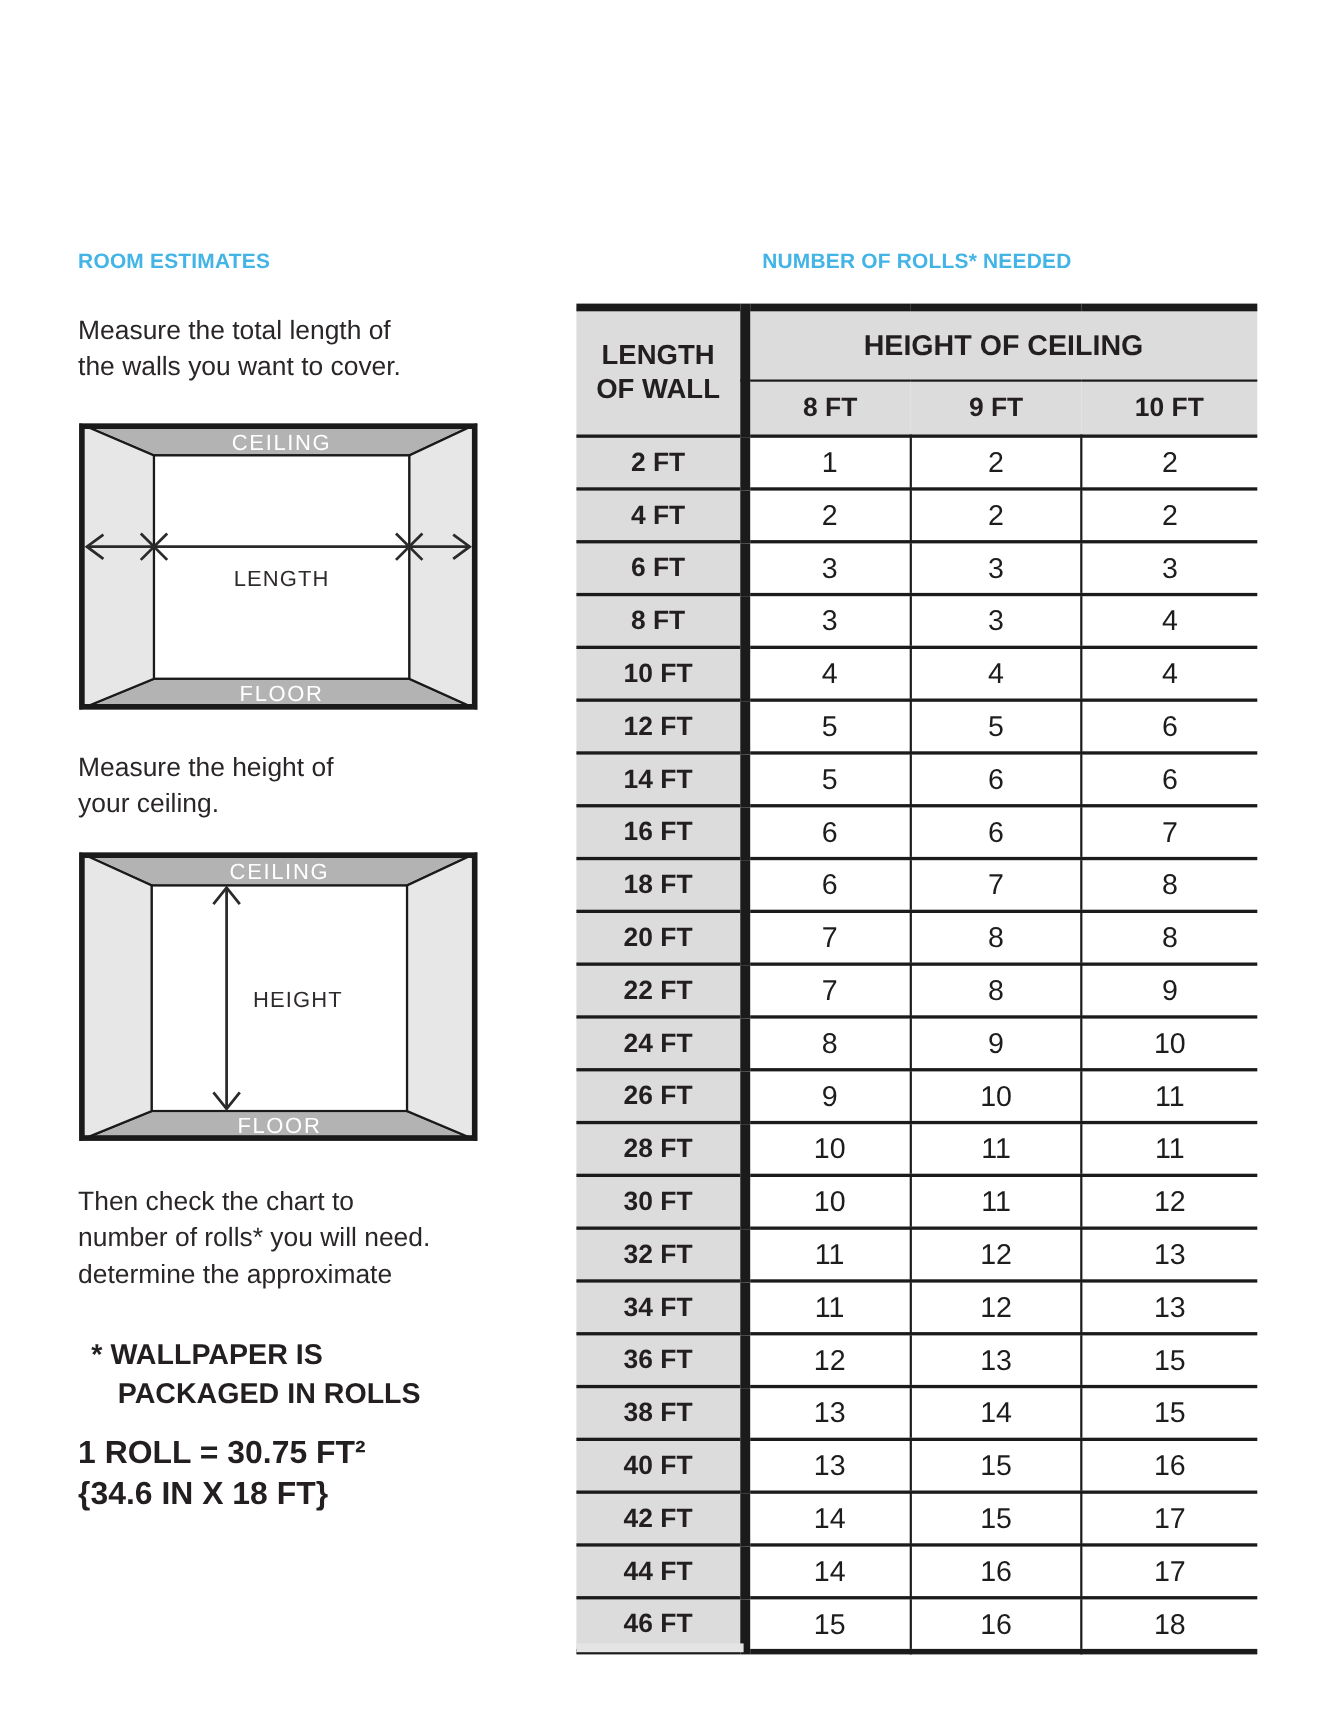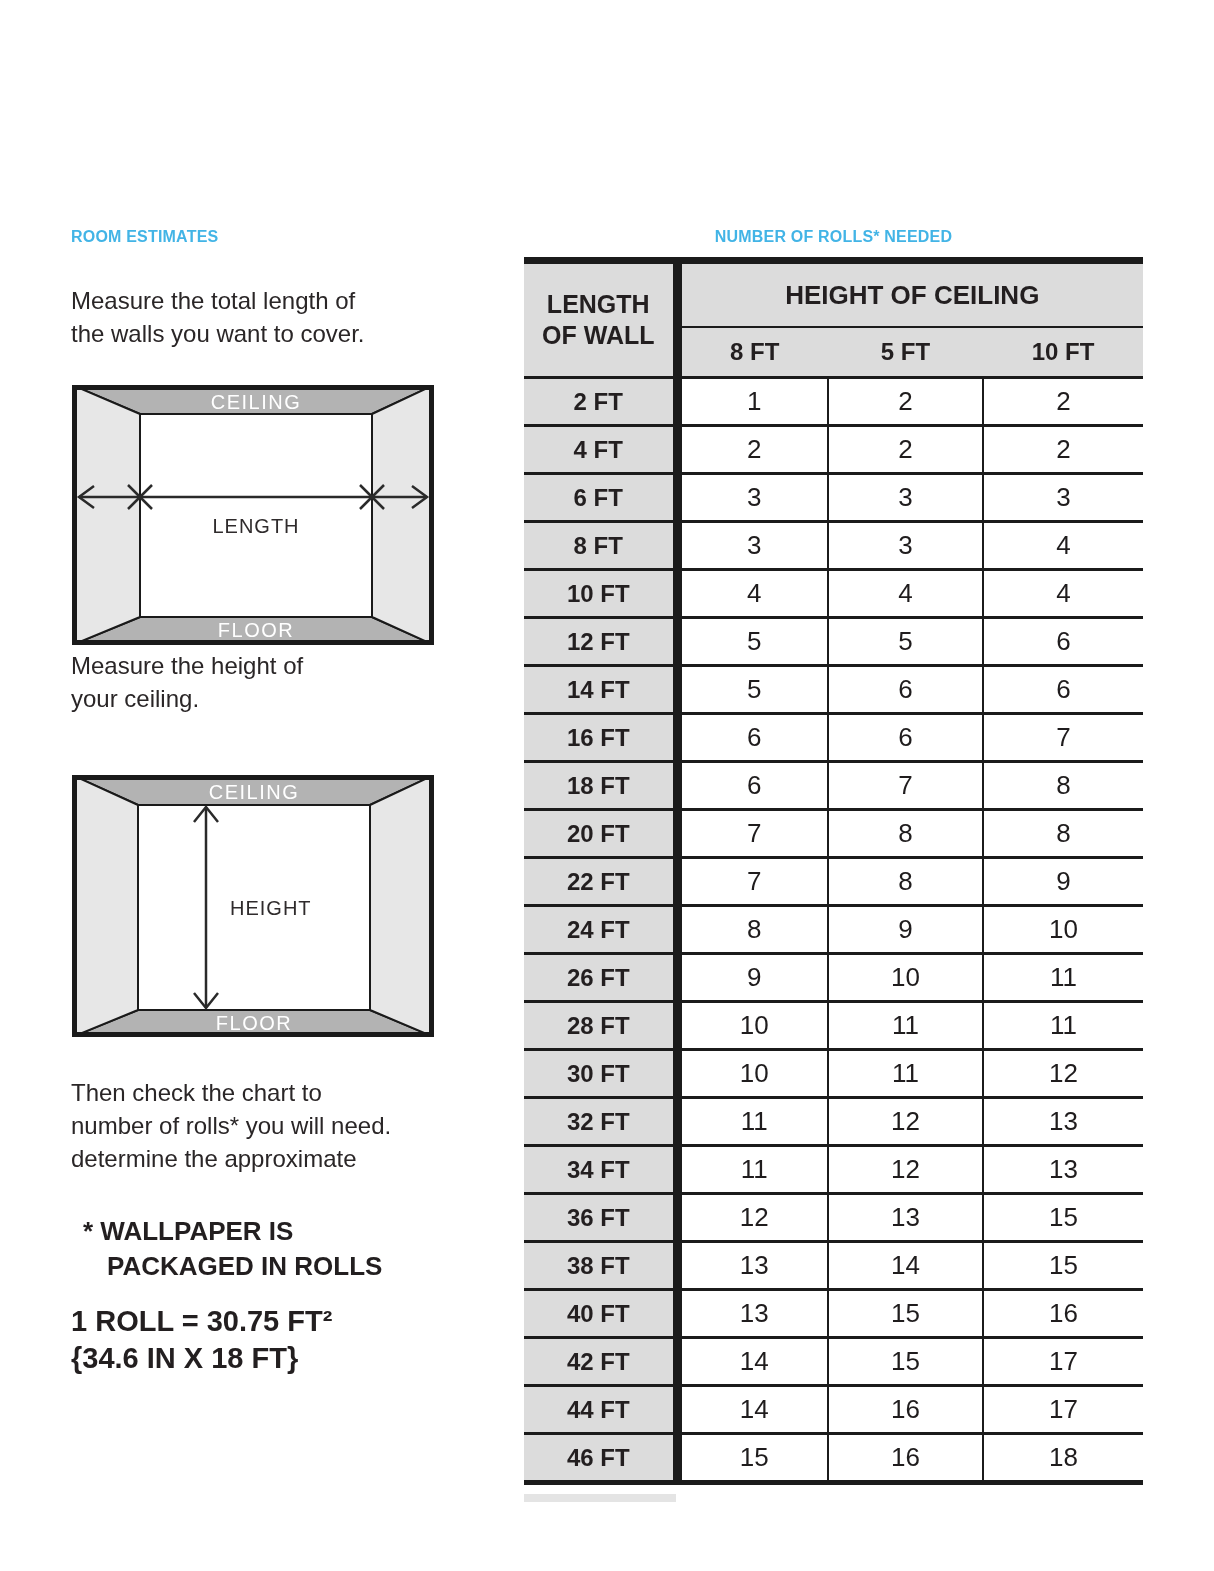--- a/index.html
+++ b/index.html
@@ -6,31 +6,31 @@
   .page{
     position:relative;width:1214px;height:1571px;background:#ffffff;
     font-family:"Liberation Sans","DejaVu Sans",sans-serif;color:#231f20;overflow:hidden;
   }
   .abs{position:absolute;}
   .page-title{
     left:70px;top:58px;font-size:46px;font-weight:bold;letter-spacing:-1px;
     color:#42b4e6;margin:0;white-space:nowrap;
   }
   .section-heading{
-    font-size:16px;font-weight:bold;color:#42b4e6;letter-spacing:0.2px;white-space:nowrap;
+    font-size:19px;font-weight:bold;color:#42b4e6;letter-spacing:0.2px;white-space:nowrap;
   }
   .copy{font-size:24px;line-height:33px;color:#2a2627;}
   .copy div{white-space:nowrap;}
   .footnote{font-size:26px;line-height:35px;font-weight:bold;}
   .footnote .indent{padding-left:24px;}
   .roll-info{font-size:29px;line-height:37px;font-weight:bold;}
   .roll-info div{white-space:nowrap;}
 
   
-  .table-wrap{left:524px;top:257px;}
+  .table-wrap{left:524px;top:276px;}
   table.rolls{
     border-collapse:collapse;table-layout:fixed;width:619px;
     border-top:7px solid #1b1b1b;border-bottom:5px solid #1b1b1b;
   }
   table.rolls th,table.rolls td{padding:0;text-align:center;vertical-align:middle;}
   thead th{background:#dcdcdc;}
   th.wall-head{
     border-right:9px solid #1b1b1b;background:#dcdcdc;
     font-size:25px;font-weight:bold;line-height:31px;
   }
@@ -78,21 +78,21 @@
       <line x1="56" y1="100" x2="80" y2="124"></line>
       <line x1="56" y1="124" x2="80" y2="100"></line>
       <line x1="288" y1="100" x2="312" y2="124"></line>
       <line x1="288" y1="124" x2="312" y2="100"></line>
     </g>
     <text class="diag-label" x="184" y="24" text-anchor="middle">CEILING</text>
     <text class="diag-label" x="184" y="252" text-anchor="middle">FLOOR</text>
     <text class="diag-measure" x="184" y="148" text-anchor="middle">LENGTH</text>
   </svg>
 
-  <div class="abs copy" style="left:71px;top:649px;">
+  <div class="abs copy" style="left:71px;top:681px;">
     <div>Measure the height of</div>
     <div>your ceiling.</div>
   </div>
 
   <svg class="abs diagram" style="left:72px;top:775px;" width="362" height="262" viewBox="0 0 362 262">
     <polygon points="0,0 362,0 298,30 66,30" fill="#b3b3b3" stroke="#1a1a1a" stroke-width="2"></polygon>
     <polygon points="0,262 362,262 298,235 66,235" fill="#b3b3b3" stroke="#1a1a1a" stroke-width="2"></polygon>
     <polygon points="0,0 66,30 66,235 0,262" fill="#e7e7e7" stroke="#1a1a1a" stroke-width="2"></polygon>
     <polygon points="362,0 298,30 298,235 362,262" fill="#e7e7e7" stroke="#1a1a1a" stroke-width="2"></polygon>
     <rect x="66" y="30" width="232" height="205" fill="#ffffff" stroke="#1a1a1a" stroke-width="2"></rect>
@@ -135,21 +135,21 @@
       </colgroup>
       <thead>
         <tr class="group-row">
           <th class="wall-head" rowspan="2">
             <div class="wrap">LENGTH OF WALL</div>
           </th>
           <th class="group-cell" colspan="3">HEIGHT OF CEILING</th>
         </tr>
         <tr class="sub-row">
           <th>8 FT</th>
-          <th>5 FT</th>
+          <th>9 FT</th>
           <th>10 FT</th>
         </tr>
       </thead>
       <tbody>
 
       <tr>
           <th>2 FT</th>
           <td>1</td>
           <td>2</td>
           <td>2</td>

